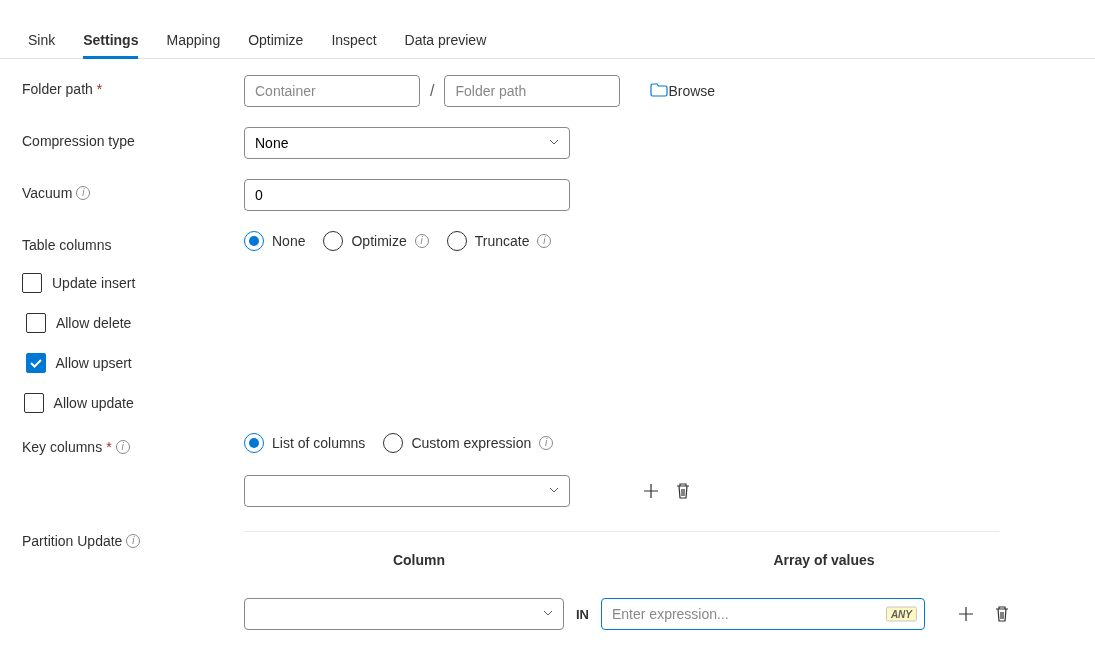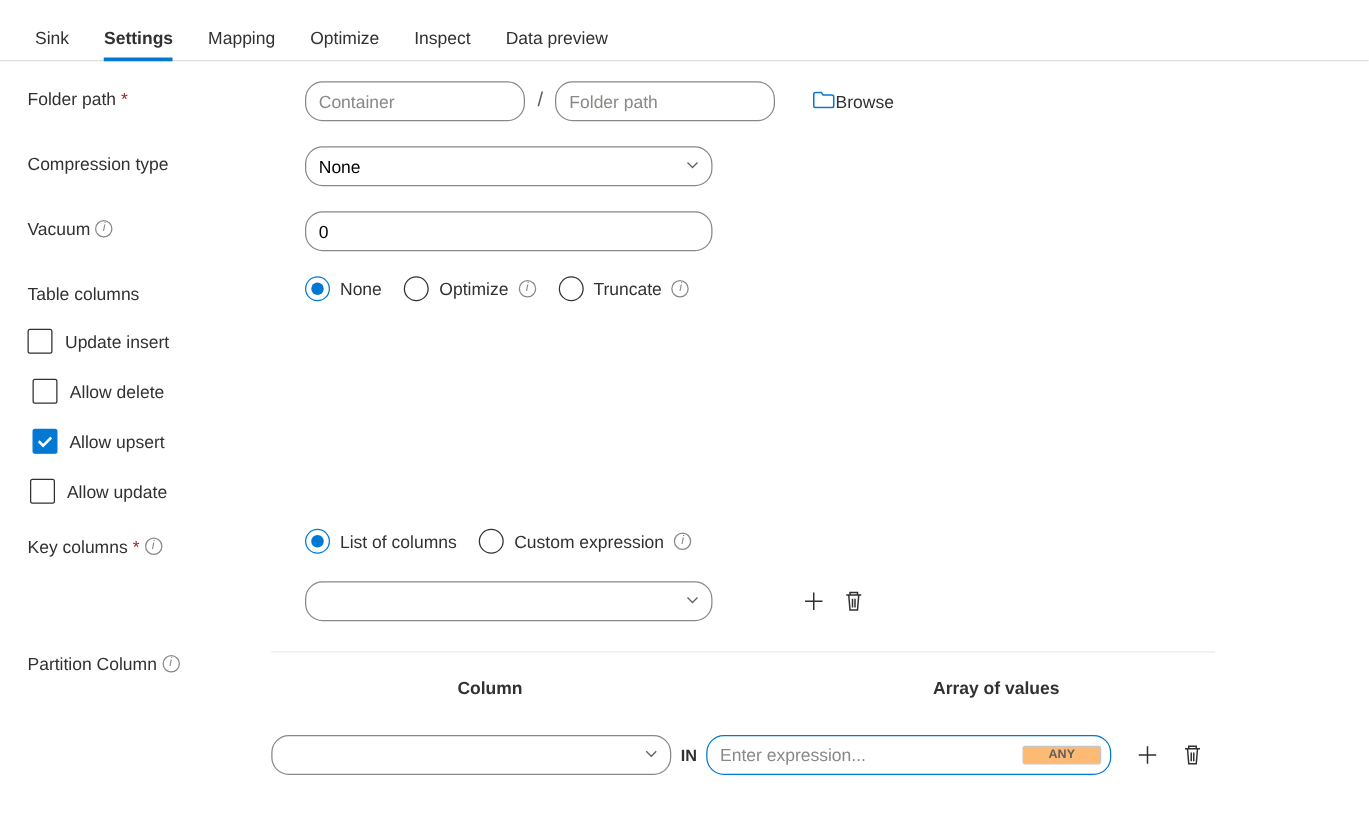--- a/index.html
+++ b/index.html
@@ -6,21 +6,21 @@
     body {
       font-family: "Segoe UI", -apple-system, sans-serif;
       font-size: 14px;
       color: #323130;
       background: #fff;
       width: 1095px;
     }
     .tabs {
       display: flex;
       gap: 28px;
-      padding: 14px 28px 0;
+      padding: 24px 28px 0;
       border-bottom: 1px solid #e1dfdd;
     }
     .tab {
       padding: 8px 0;
       cursor: pointer;
       color: #323130;
     }
     .tab.active {
       font-weight: 600;
       border-bottom: 3px solid #0078d4;
@@ -54,21 +54,21 @@
     }
     .ctrl-col {
       display: flex;
       align-items: center;
       gap: 10px;
       flex-wrap: wrap;
     }
     input[type=text] {
       height: 32px;
       border: 1px solid #8a8886;
-      border-radius: 14px;
+      border-radius: 4px;
       padding: 0 10px;
       font-size: 14px;
       font-family: inherit;
       outline: none;
     }
     input[type=text]::placeholder { color: #8a8886; }
     .select {
       position: relative;
       display: inline-block;
     }
@@ -118,35 +118,37 @@
     .pp-headers {
       display: flex;
       width: 755px;
       font-weight: 600;
     }
     .pp-col-h { flex: 0 0 350px; text-align: center; }
     .pp-in-h  { flex: 0 0 55px; }
     .pp-val-h { flex: 1; text-align: center; }
 
     .pp-row {
-      display: flex; align-items: center; width: 878px; margin-top: 30px;
+      display: flex; align-items: center; width: 755px; margin-top: 30px;
+      gap: 12px;
     }
     .pp-col-sel { flex: 0 0 320px; }
     .pp-in { width: 28px; text-align: center; font-weight: 600; font-size: 13px; }
     .expr-input-wrap {
       position: relative; flex: 0 0 324px;
     }
     .expr-input-wrap input {
       width: 100%; border-color: #0078d4;
     }
     .any-badge {
       position: absolute; right: 8px; top: 50%; transform: translateY(-50%);
       font-size: 10px; font-weight: 600; color: #605e5c;
-      border: 1px solid #c8c6c4; padding: 1px 20px; border-radius: 2px;
-      background: #fdba74;
+      border: 1px solid #c8c6c4; padding: 1px 4px; border-radius: 2px;
+      background: #fef9c3;
+      font-style: italic;
     }
     .pp-trail { display: flex; gap: 14px; margin-left: 18px; }
   </style>
 </head>
 <body>
 
 <div class="tabs">
   <div class="tab">Sink</div>
   <div class="tab active">Settings</div>
   <div class="tab">Mapping</div>
@@ -289,21 +291,21 @@
       <span class="icon-btn">
         <svg width="16" height="18" viewBox="0 0 16 18" fill="none" stroke="currentColor" stroke-width="1.2">
             <path d="M2 4h12M5 4V2h6v2M4 4l1 12h6l1-12M7 7v7M9 7v7"></path>
           </svg>
       </span>
     </div>
   </div>
 
   <div class="row" style="margin-bottom:8px">
     <div class="label-col">
-      <span>Partition Column</span>
+      <span>Partition Update</span>
       <span class="info-icon">i</span>
     </div>
     <div class="ctrl-col" style="display:block">
       <hr class="divider">
       <div class="pp-headers">
         <div class="pp-col-h">Column</div>
         <div class="pp-in-h"></div>
         <div class="pp-val-h">Array of values</div>
       </div>
       <div class="pp-row">

